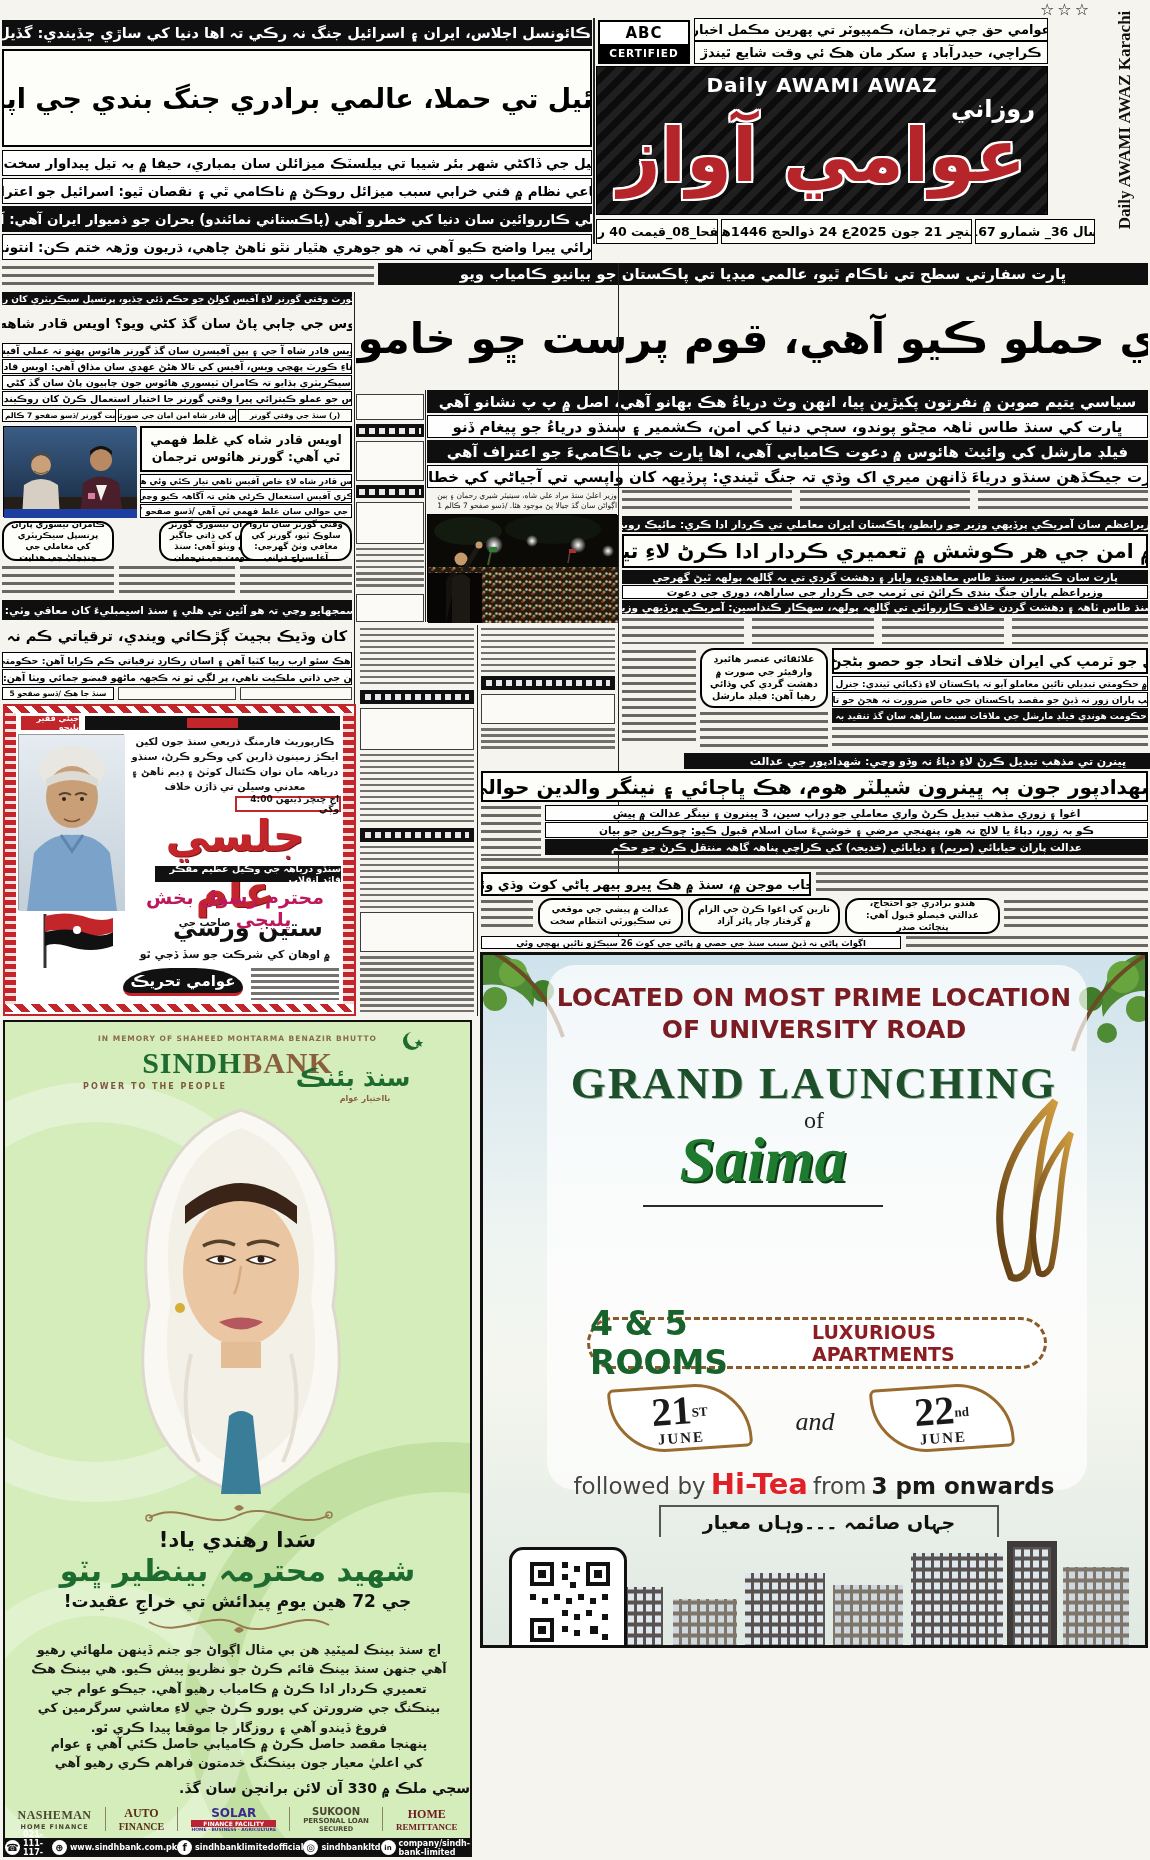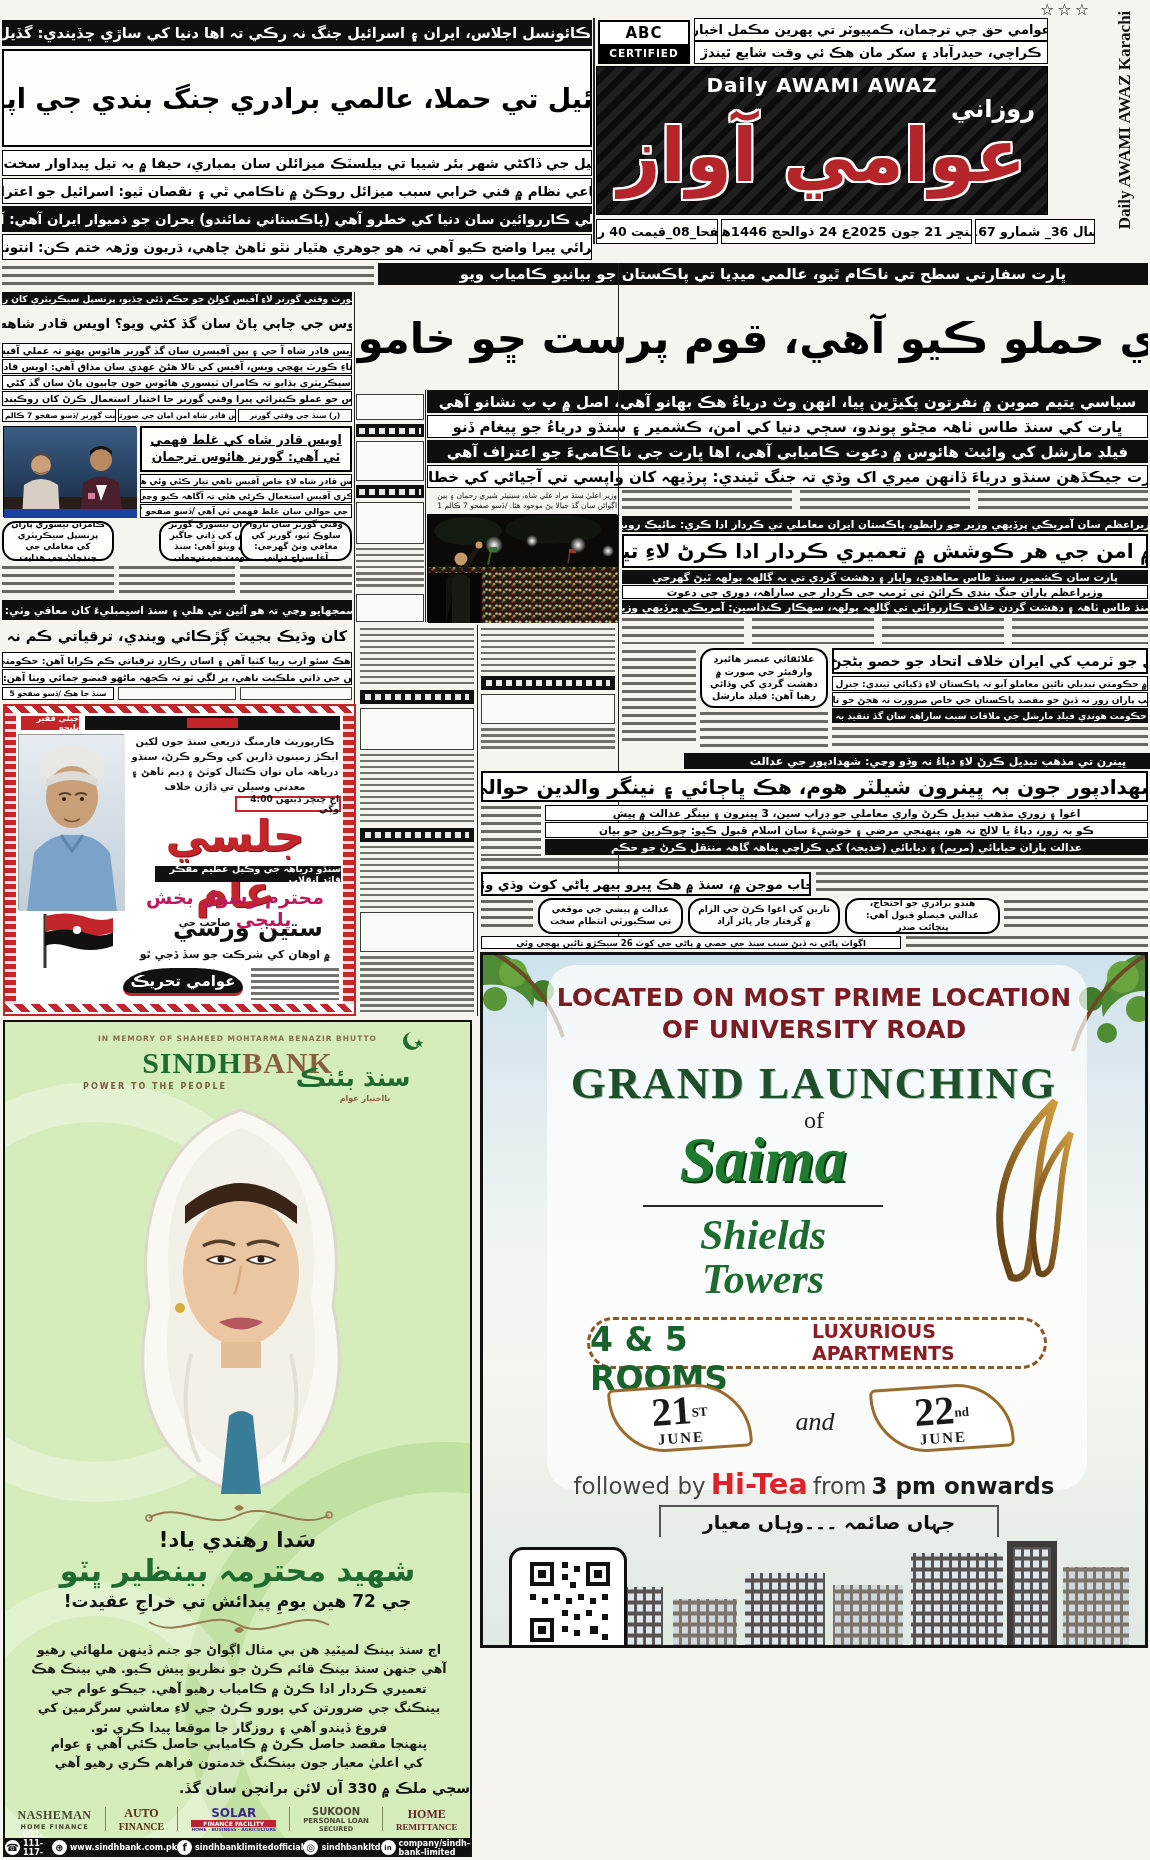--- a/index.html
+++ b/index.html
@@ -20,21 +20,21 @@
   .vr{background:#222;}
   .cell{border:1px solid #000;background:#fdfdfa;font-weight:bold;direction:rtl;display:flex;align-items:center;justify-content:center;white-space:nowrap;overflow:hidden;}
   .vert-txt{position:absolute;top:50%;left:50%;transform:translate(-50%,-50%) rotate(-90deg);white-space:nowrap;font-weight:bold;font-family:"Liberation Serif",serif;}
   .masthead{background:#141414;background-image:repeating-linear-gradient(135deg,#1f1f1f 0 7px,#0c0c0c 7px 14px);border:1px solid #000;}
   .logo-red{color:#b6252a;font-weight:bold;direction:rtl;
     text-shadow:-2px 0 #fff,2px 0 #fff,0 -2px #fff,0 2px #fff,-2px -2px #fff,2px 2px #fff,-2px 2px #fff,2px -2px #fff;}
   .serif{font-family:"Liberation Serif",serif;}
   .redstrip{background:#c2262b;background-image:repeating-linear-gradient(0deg,rgba(255,255,255,.85) 0 3px,transparent 3px 8px);}
   .redzig{background:repeating-linear-gradient(45deg,#c2262b 0 6px,#fff 6px 12px);}
   .leaf{border:3px solid #9a6b2f;border-radius:6px 58px 6px 58px;background:rgba(255,255,255,.85);display:flex;align-items:center;justify-content:center;}
-  .dash-box{border:3px dashed #8a5a2a;border-radius:26px;background:rgba(255,255,255,.7);display:flex;align-items:flex-start;justify-content:center;gap:12px;}
+  .dash-box{border:3px dashed #8a5a2a;border-radius:26px;background:rgba(255,255,255,.7);display:flex;align-items:center;justify-content:center;gap:12px;}
   .ic{display:inline-flex;width:15px;height:15px;border-radius:50%;background:#fff;color:#111;font-size:10px;font-weight:bold;align-items:center;justify-content:center;flex:none;}
   .fbsq{display:inline-flex;width:20px;height:20px;border-radius:4px;background:#1c53a3;color:#fff;font-weight:bold;font-size:15px;align-items:center;justify-content:center;font-family:"Liberation Serif",serif;}
 </style>
 </head>
 <body>
 
 <div class="page">
 
   <div class="abs" style="left:1040px;top:0px;width:72px;height:20px;font-size:16px;font-weight:bold;letter-spacing:3px;color:#111;">☆☆☆</div>
   <div class="abs" style="left:1102px;top:10px;width:46px;height:220px;">
@@ -150,21 +150,21 @@
       <path d="M30,44 Q37,49 44,44" stroke="#6b4c32" stroke-width="1" fill="none"></path>
       <path d="M76,91 L79,56 Q97,43 115,56 L119,91 Z" fill="#4a1f2b"></path>
       <path d="M92,58 L97,74 L103,58 Z" fill="#f4f2ee"></path>
       <circle cx="97" cy="33" r="11" fill="#b98a62"></circle>
       <path d="M86,28 Q97,16 108,28 L108,24 Q97,14 86,24 Z" fill="#151210"></path>
       <rect x="84" y="66" width="7" height="6" fill="#d77f9e"></rect>
       <rect x="0" y="82" width="133" height="9" fill="#1c3fa0"></rect>
     </svg>
   </div>
 
-  <div class="abs hl hlb" style="left:140px;top:426px;width:212px;height:46px;font-size:12.5px;white-space:normal;text-align:center;line-height:1.35;text-decoration:underline;">اويس قادر شاه کي غلط فهمي ٿي آهي: گورنر هائوس ترجمان</div>
+  <div class="abs hl hlb" style="left:140px;top:426px;width:212px;height:46px;font-size:12.5px;white-space:normal;text-align:center;line-height:1.35;">اويس قادر شاه کي غلط فهمي ٿي آهي: گورنر هائوس ترجمان</div>
   <div class="abs bar wb" style="left:140px;top:474px;width:212px;height:14px;font-size:8.5px;">اويس قادر شاه لاءِ خاص آفيس ٺاهي تيار ڪئي وئي هئي</div>
   <div class="abs bar wb" style="left:140px;top:489px;width:212px;height:14px;font-size:8.5px;">مرڪزي آفيس استعمال ڪرڻي هئي تہ آگاهہ ڪيو وڃي ها</div>
   <div class="abs bar wb" style="left:140px;top:504px;width:212px;height:14px;font-size:8.5px;">صورتحال جي حوالي سان غلط فهمي ٿي آهي /ڏسو صفحو 7 ڪالم 6</div>
 
   <div class="abs box-r" style="left:2px;top:521px;width:112px;height:40px;font-size:8.5px;">ڪامران ٽيسوري پاران پرنسپل سيڪريٽري کي معاملي جي ڇنڊڇاڻ جي هدايت</div>
   <div class="abs box-r" style="left:119px;top:521px;width:116px;height:40px;font-size:8.5px;margin-left:40px;">ڪامران ٽيسوري گورنر هائوس کي ذاتي جاگير ڀانئي ويٺو آهي: سنڌ حڪومت جي ترجمان</div>
   <div class="abs box-r" style="left:240px;top:521px;width:112px;height:40px;font-size:8.5px;">وقتي گورنر سان ناروا سلوڪ ٿيو، گورنر کي معافي وٺڻ گهرجي: آغا سراج دراني</div>
   <div class="abs sim" style="left:2px;top:566px;width:112px;height:30px;"></div>
   <div class="abs sim" style="left:119px;top:566px;width:116px;height:30px;"></div>
   <div class="abs sim" style="left:240px;top:566px;width:112px;height:30px;"></div>
@@ -426,24 +426,20 @@
       <defs>
           <linearGradient id="fg" x1="0" y1="1" x2="1" y2="0">
             <stop offset="0%" stop-color="#5c3a12"></stop>
             <stop offset="100%" stop-color="#cf9c3f"></stop>
           </linearGradient>
         </defs>
       <path d="M28,182 C4,120 18,58 72,6 C50,64 56,120 44,176 Q36,186 28,182 Z" fill="none" stroke="url(#fg)" stroke-width="7"></path>
       <path d="M56,178 C42,130 52,80 88,38 C74,86 78,130 68,172 Q62,182 56,178 Z" fill="none" stroke="url(#fg)" stroke-width="6"></path>
     </svg>
     <div class="abs" style="left:160px;top:250px;width:240px;height:2px;background:#2a2a2a;"></div>
-    <div class="abs serif" style="left:90px;top:258px;width:380px;text-align:center;font-size:42px;font-weight:bold;font-style:italic;color:#1d6b2f;line-height:1.05;">
-      <div>Shields</div>
-      <div>Towers</div>
-    </div>
 
     <div class="abs dash-box" style="left:104px;top:362px;width:460px;height:52px;">
       <span style="font-size:33px;font-weight:bold;color:#17632b;">4 &amp; 5 ROOMS</span>
       <span style="font-size:19px;font-weight:bold;color:#8c1d22;">LUXURIOUS APARTMENTS</span>
     </div>
 
     <div class="abs leaf" style="left:126px;top:430px;width:142px;height:66px;transform:rotate(-4deg);">
       <div style="text-align:center;line-height:1;">
         <span class="serif" style="font-size:40px;font-weight:bold;color:#1a1a1a;">21</span><sup class="serif" style="font-size:13px;font-weight:bold;color:#1a1a1a;">ST</sup>
         <div class="serif" style="font-size:15px;font-weight:bold;letter-spacing:2px;color:#1a1a1a;">JUNE</div>

